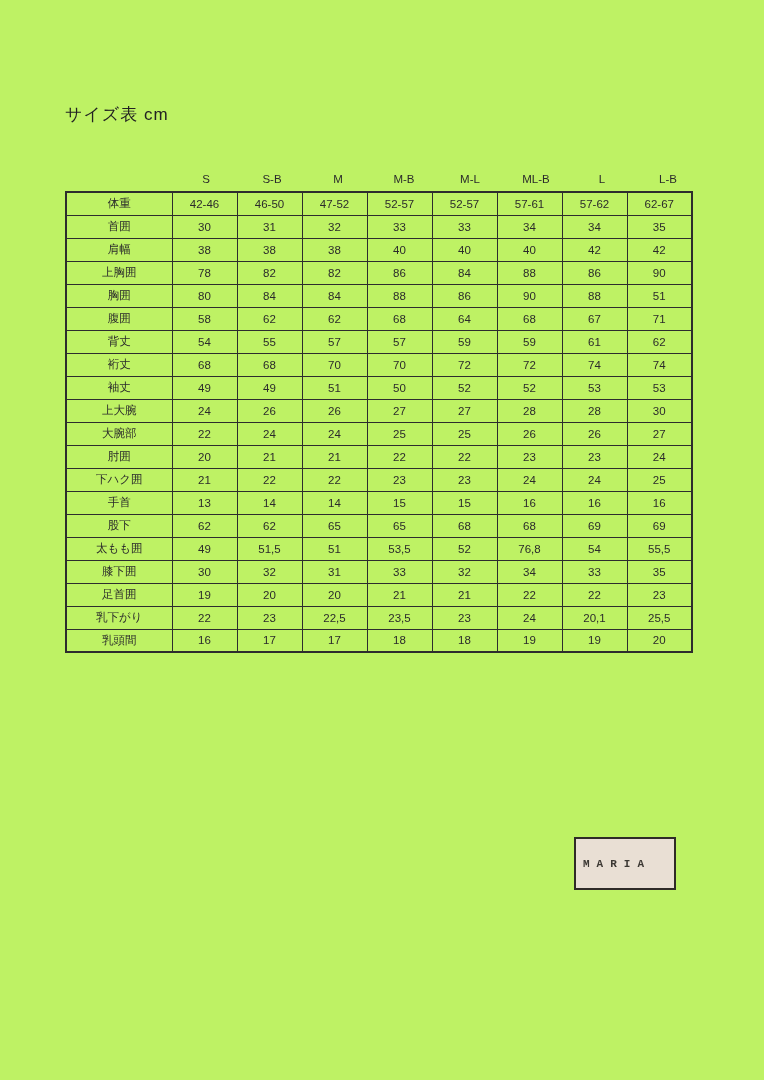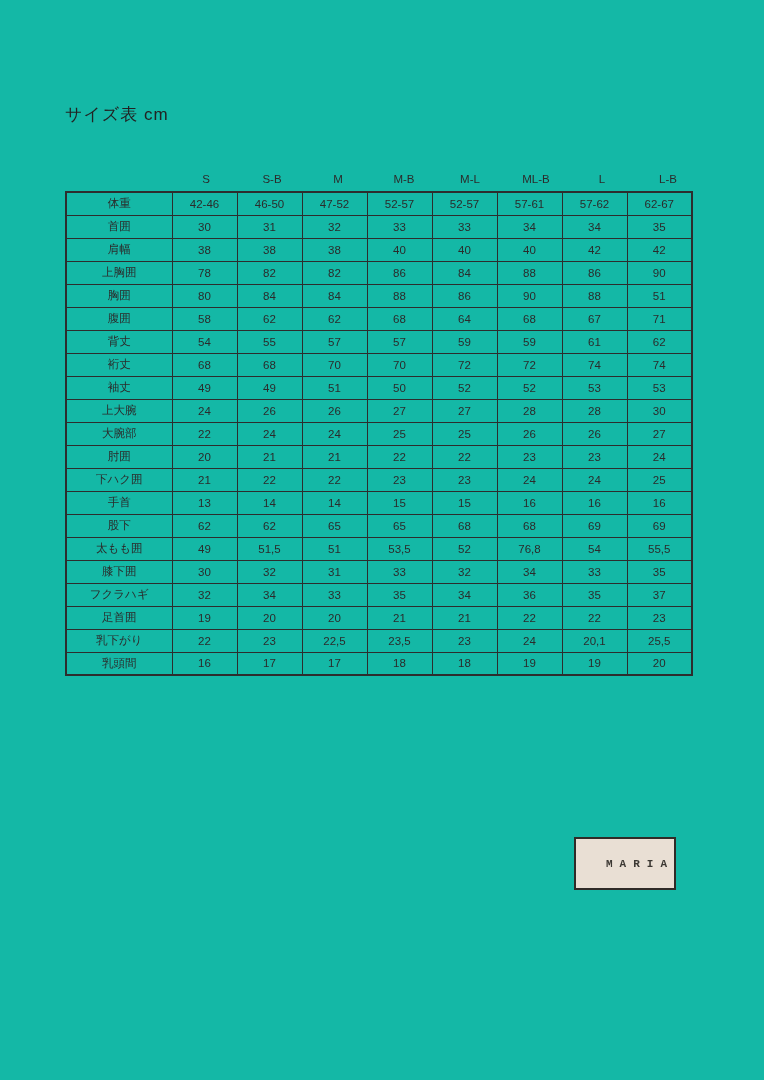--- a/index.html
+++ b/index.html
@@ -8,21 +8,21 @@
     --logo-bg:#e9dfd4;
     --logo-border:#2f2b27;
   }
   *{margin:0;padding:0;box-sizing:border-box;}
   html,body{background:#ffffff;}
   body{
     width:764px;height:1080px;position:relative;overflow:hidden;
     font-family:"Liberation Sans","DejaVu Sans",sans-serif;
     color:var(--text);
   }
-  .sheet{position:absolute;left:0;top:0;width:764px;height:1080px;background:#14b8a6;}
+  .sheet{position:absolute;left:0;top:0;width:764px;height:1080px;background:#bef264;}
 
   .page-title{
     position:absolute;left:65px;top:103px;
     font-size:17px;font-weight:400;letter-spacing:1px;color:#222222;
   }
 
   .chart-wrap{position:absolute;left:65px;top:166px;}
 
   .header-row{display:flex;height:25px;align-items:center;}
   .header-row .spacer{width:108px;}
@@ -41,21 +41,21 @@
     font-size:11.5px;color:#2b2b2b;
     padding:0 2px;white-space:nowrap;
   }
   table.size-table td.label{width:106px;}
   table.size-table td.val{width:65px;}
 
   .logo-box{
     position:absolute;left:574px;top:837px;width:102px;height:53px;
     background:var(--logo-bg);
     border:2px solid var(--logo-border);
-    display:flex;align-items:center;justify-content:flex-end;
+    display:flex;align-items:center;justify-content:flex-start;
   }
   .logo-box span{
     font-family:"Liberation Mono","DejaVu Sans Mono",monospace;
     font-size:11px;font-weight:700;color:#3c3833;
     letter-spacing:7px;text-indent:7px;
   }
 </style>
 </head>
 <body>
 
@@ -258,31 +258,20 @@
             <td class="val">30</td>
             <td class="val">32</td>
             <td class="val">31</td>
             <td class="val">33</td>
             <td class="val">32</td>
             <td class="val">34</td>
             <td class="val">33</td>
             <td class="val">35</td>
           </tr>
           <tr>
-            <td class="label">フクラハギ</td>
-            <td class="val">32</td>
-            <td class="val">34</td>
-            <td class="val">33</td>
-            <td class="val">35</td>
-            <td class="val">34</td>
-            <td class="val">36</td>
-            <td class="val">35</td>
-            <td class="val">37</td>
-          </tr>
-          <tr>
             <td class="label">足首囲</td>
             <td class="val">19</td>
             <td class="val">20</td>
             <td class="val">20</td>
             <td class="val">21</td>
             <td class="val">21</td>
             <td class="val">22</td>
             <td class="val">22</td>
             <td class="val">23</td>
           </tr>

